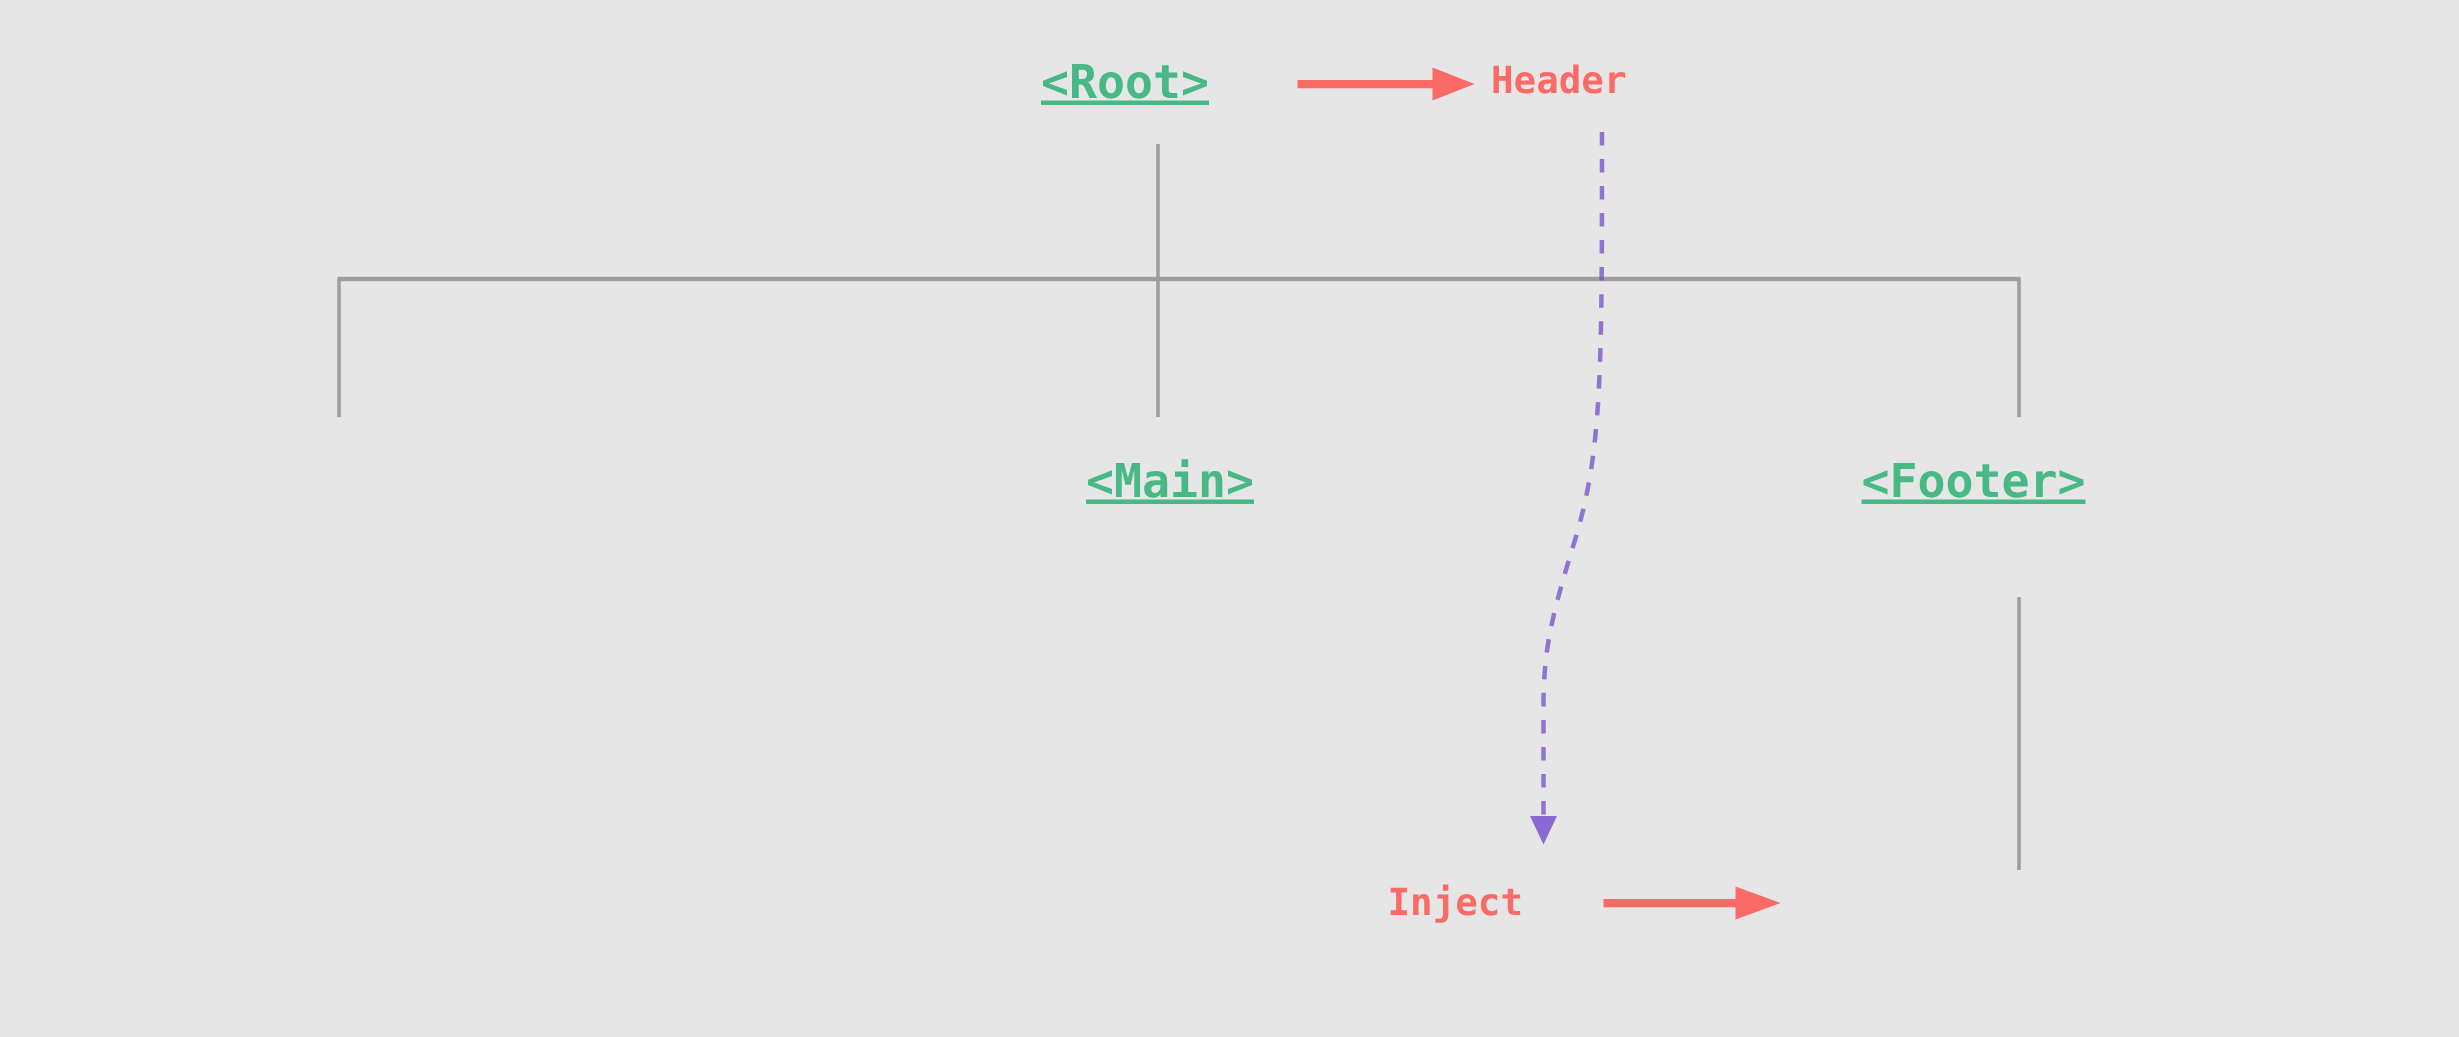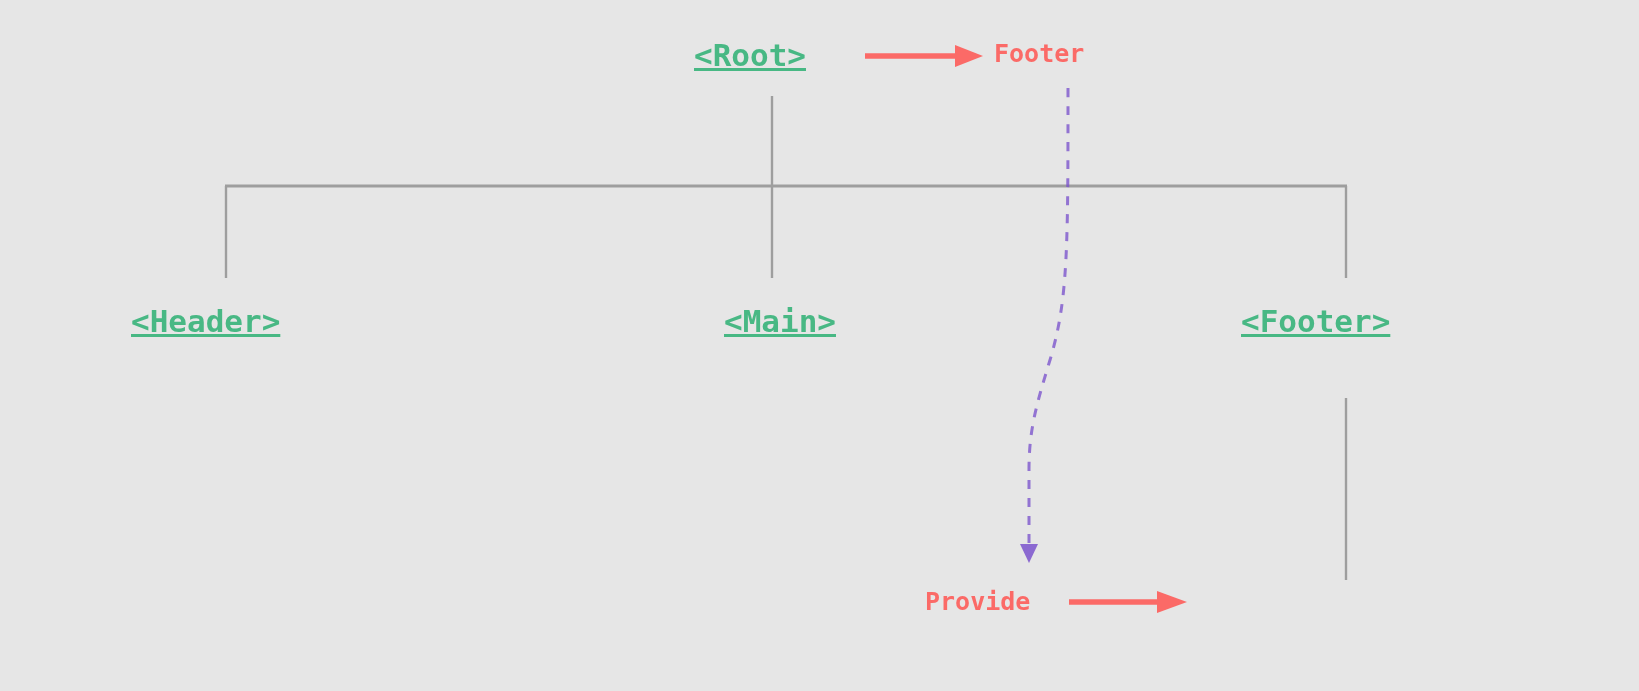--- a/index.html
+++ b/index.html
@@ -84,24 +84,23 @@
       <path d="M 1068 88
                C 1068 250, 1068 300, 1050 360
                C 1036 406, 1029 430, 1029 470
                L 1029 545" fill="none" stroke="#7a52cc" stroke-width="3" stroke-dasharray="9 9" opacity="0.78"></path>
       <polygon points="1020,544 1038,544 1029,563" fill="#7a52cc" opacity="0.85"></polygon>
     </g>
   </svg>
 
   <div class="node-label" id="label-root">&lt;Root&gt;</div>
 
-  <div class="flow-label" id="label-provide">Footer</div>
+  <div class="flow-label" id="label-provide">Header</div>
 
-  <div class="node-label" id="label-header">&lt;Header&gt;</div>
 
   <div class="node-label" id="label-main">&lt;Main&gt;</div>
 
   <div class="node-label" id="label-footer">&lt;Footer&gt;</div>
 
-  <div class="flow-label" id="label-inject">Provide</div>
+  <div class="flow-label" id="label-inject">Inject</div>
 
 
 </div>
 
 </body></html>

